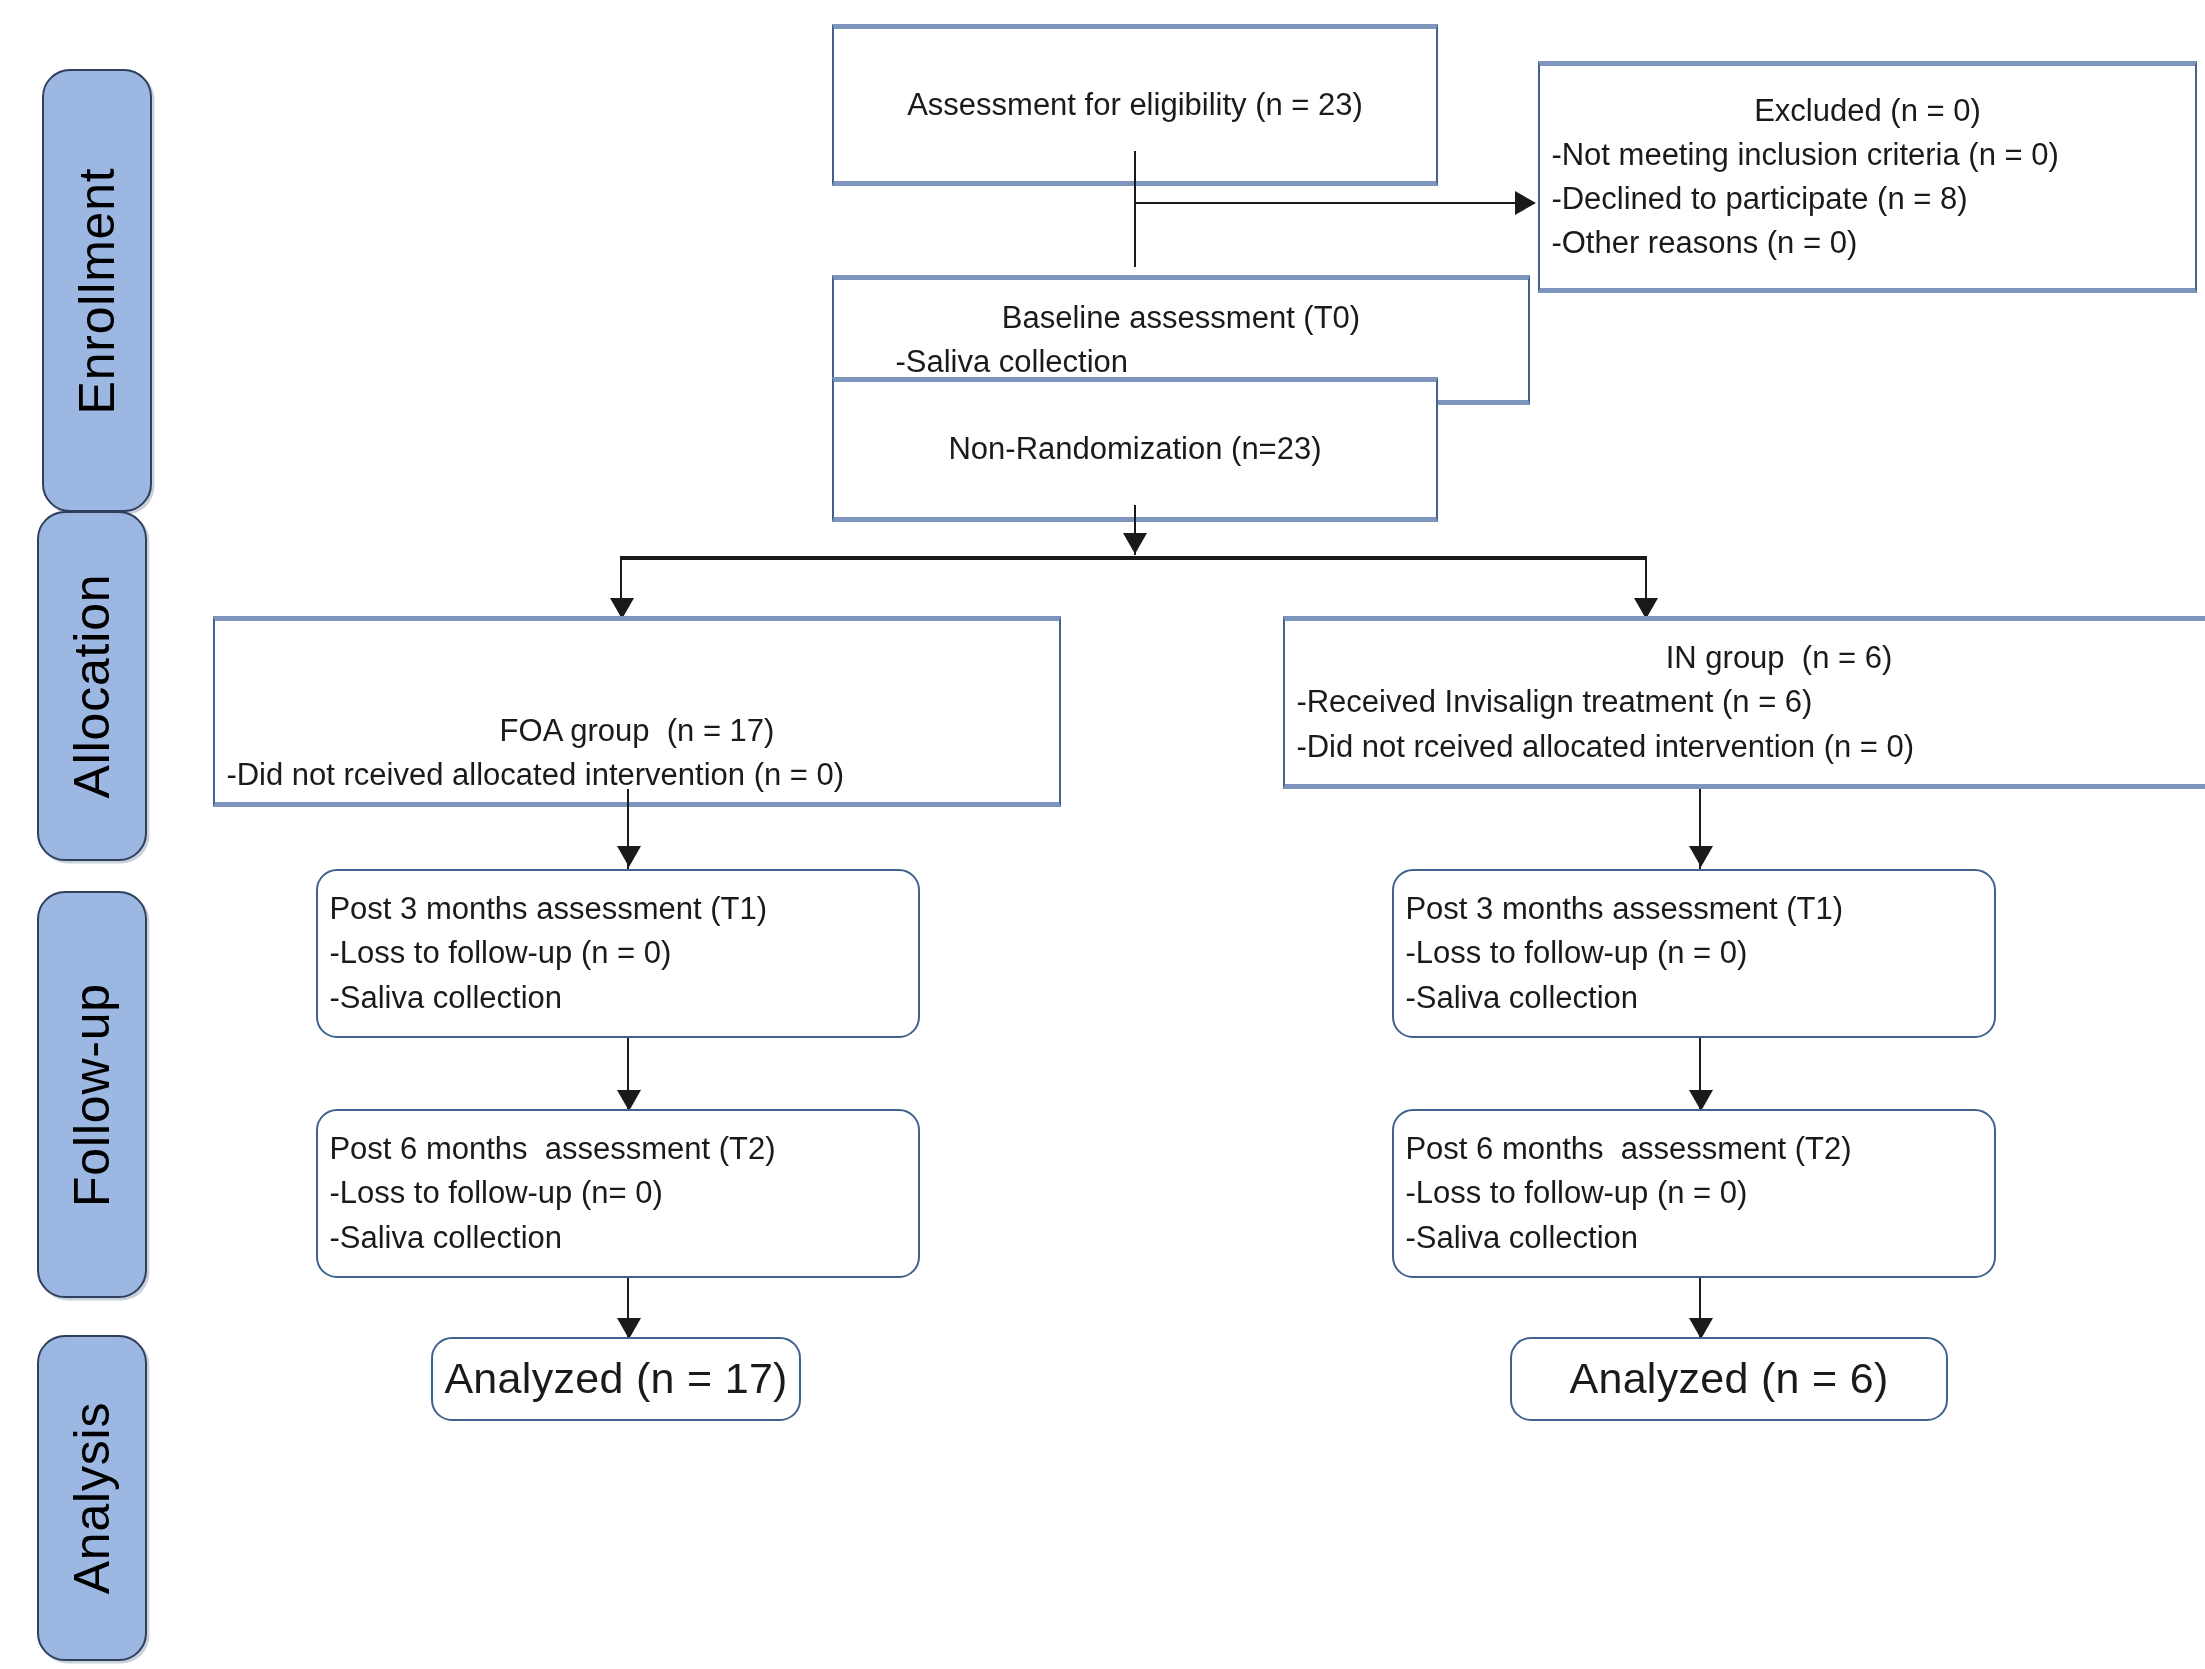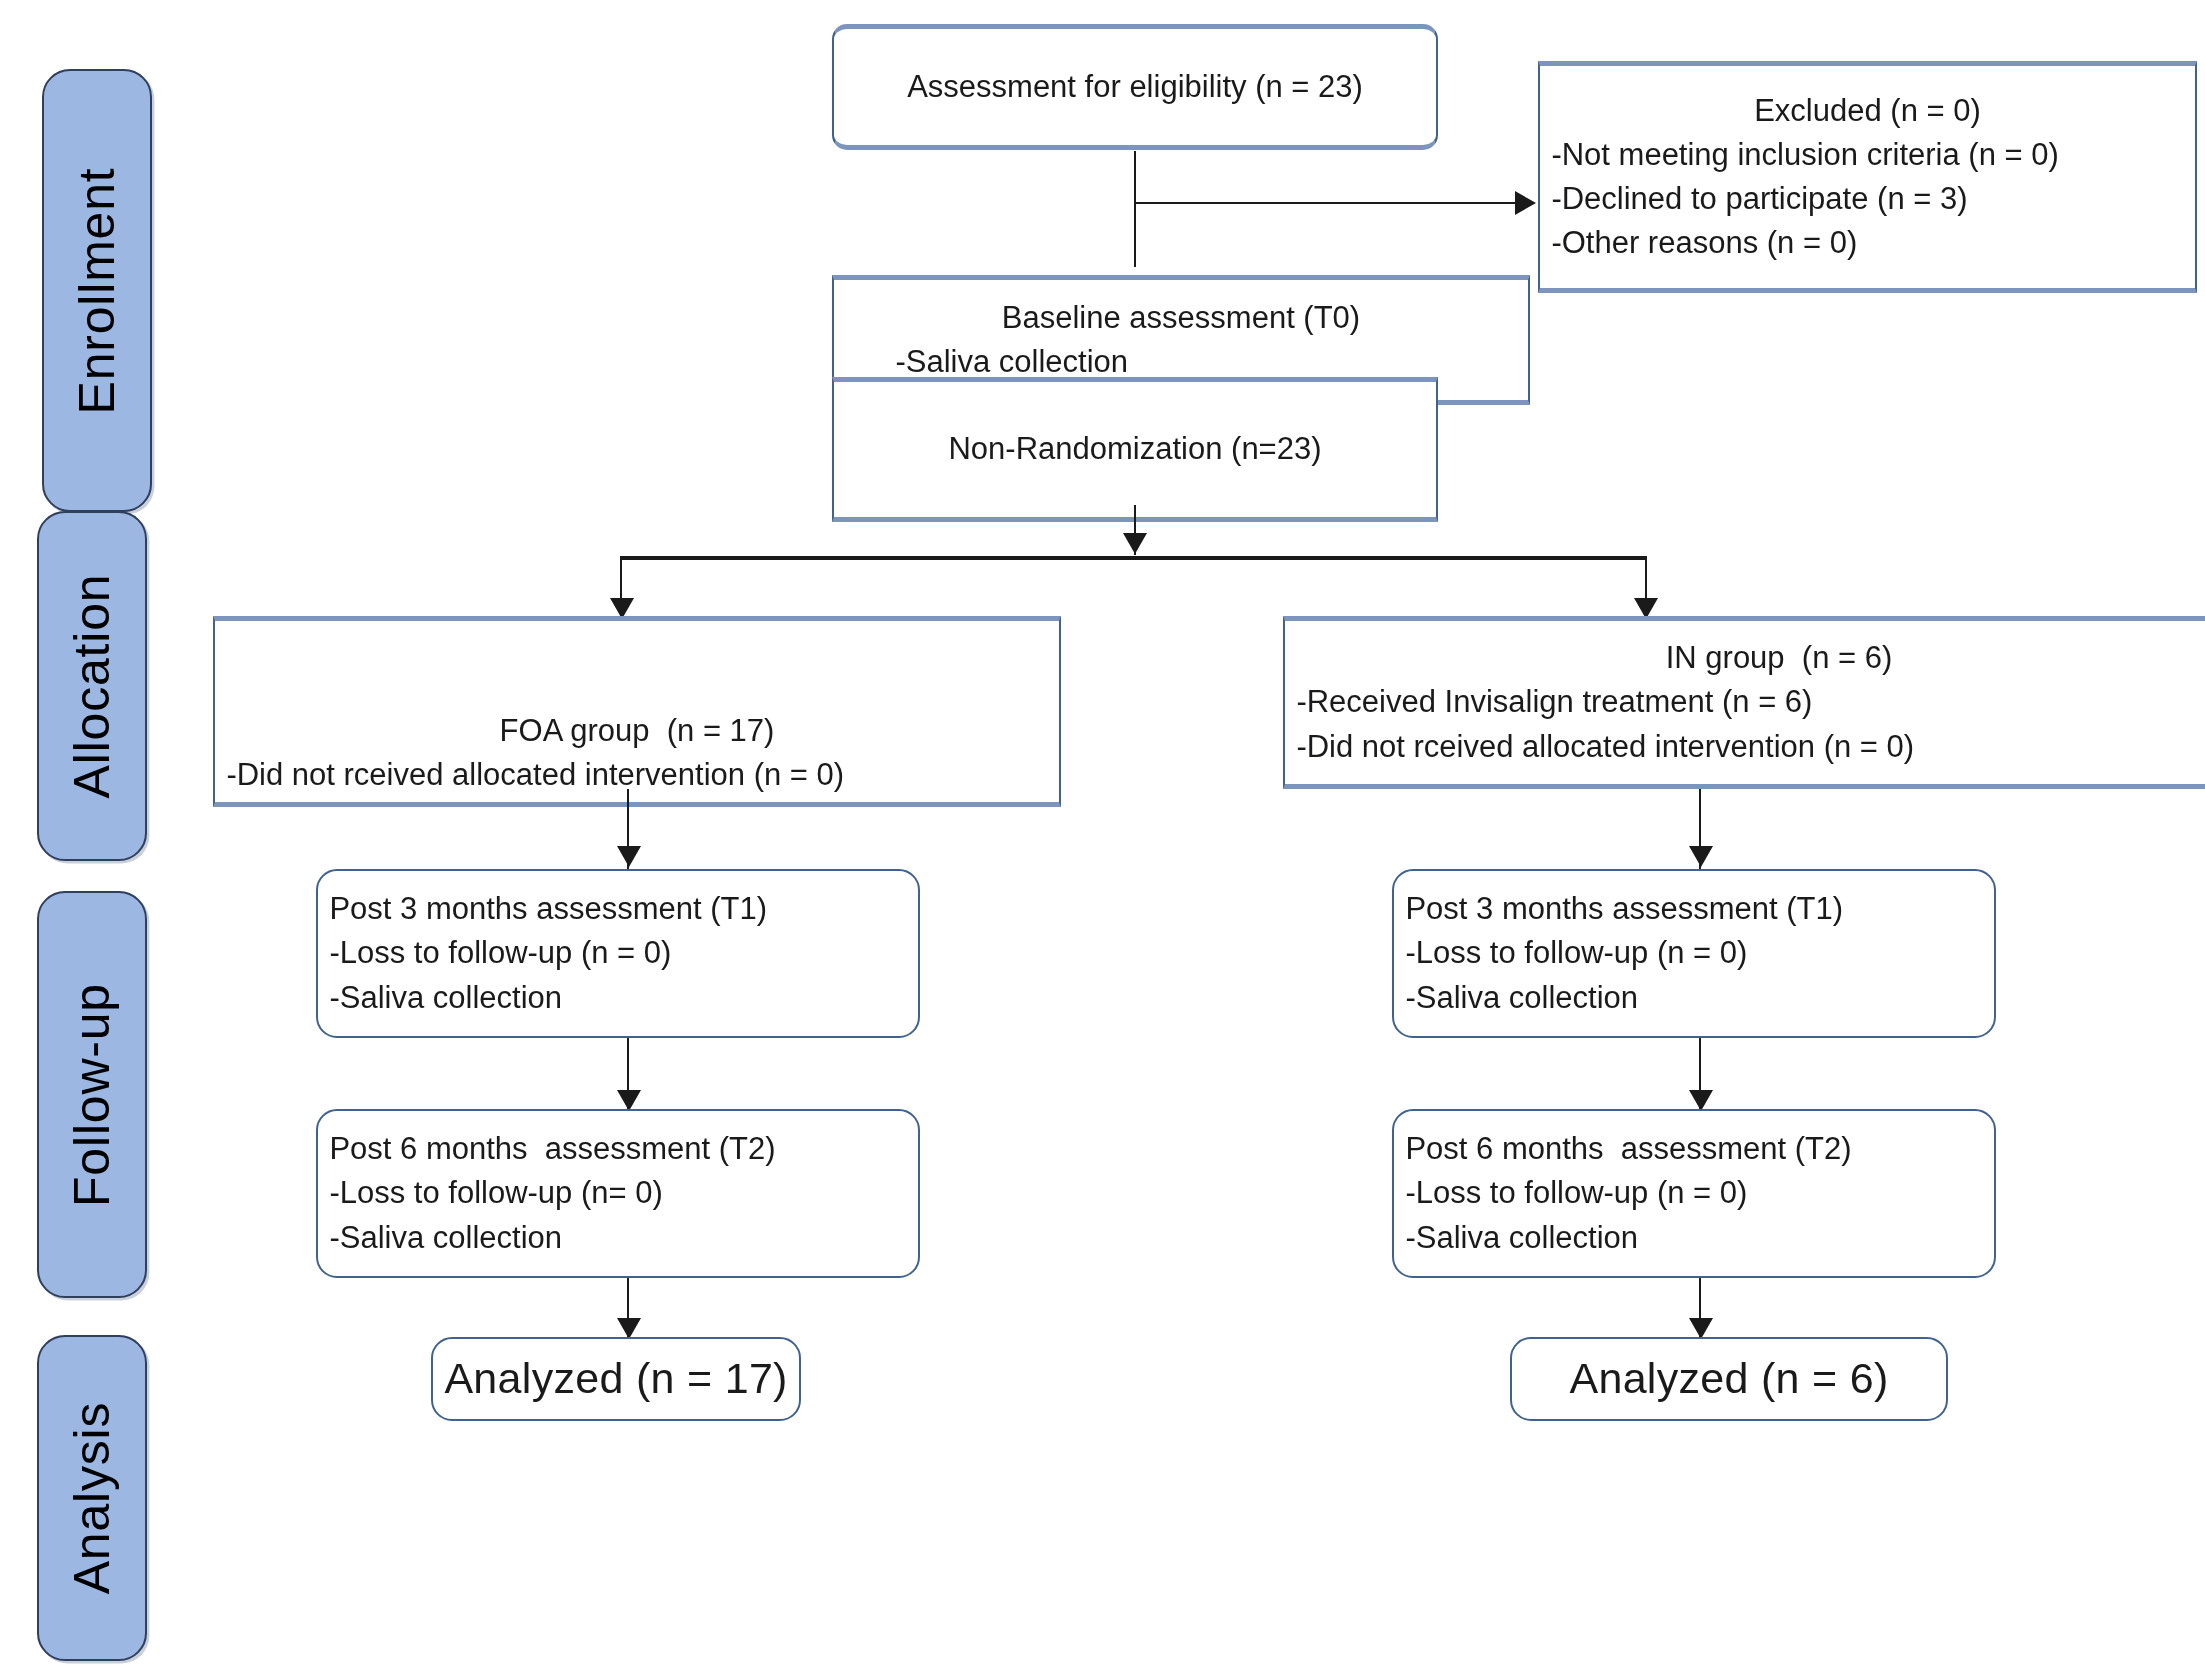--- a/index.html
+++ b/index.html
@@ -117,28 +117,28 @@
   </div>
 
   <div class="stage-badge" style="left:37px; top:891px; width:110px; height:407px;">
     <span class="stage-label">Follow-up</span>
   </div>
 
   <div class="stage-badge" style="left:37px; top:1335px; width:110px; height:326px;">
     <span class="stage-label">Analysis</span>
   </div>
 
-  <div class="flow-box" style="left:832px; top:24.4px; width:606px; height:126px;border-radius:15px;">
+  <div class="flow-box" style="left:832px; top:24.4px; width:606px; height:162px;">
     <div class="line center">Assessment for eligibility (n = 23)</div>
   </div>
 
   <div class="flow-box" style="left:1538px; top:61px; width:659px; height:232px;">
     <div class="line center">Excluded (n = 0)</div>
     <div class="line left">-Not meeting inclusion criteria (n = 0)</div>
-    <div class="line left">-Declined to participate (n = 3)</div>
+    <div class="line left">-Declined to participate (n = 8)</div>
     <div class="line left">-Other reasons (n = 0)</div>
   </div>
 
   <div class="conn v" style="left:1134px; top:151px; height:53px;"></div>
 
   <div class="conn h" style="left:1134px; top:202px; width:382px;"></div>
   <div class="arrowhead-right" style="left:1515px; top:191px;"></div>
   <div class="conn v" style="left:1134px; top:202px; height:65px;"></div>
 
   <div class="flow-box" style="left:832px; top:275px; width:698px; height:130px;">

